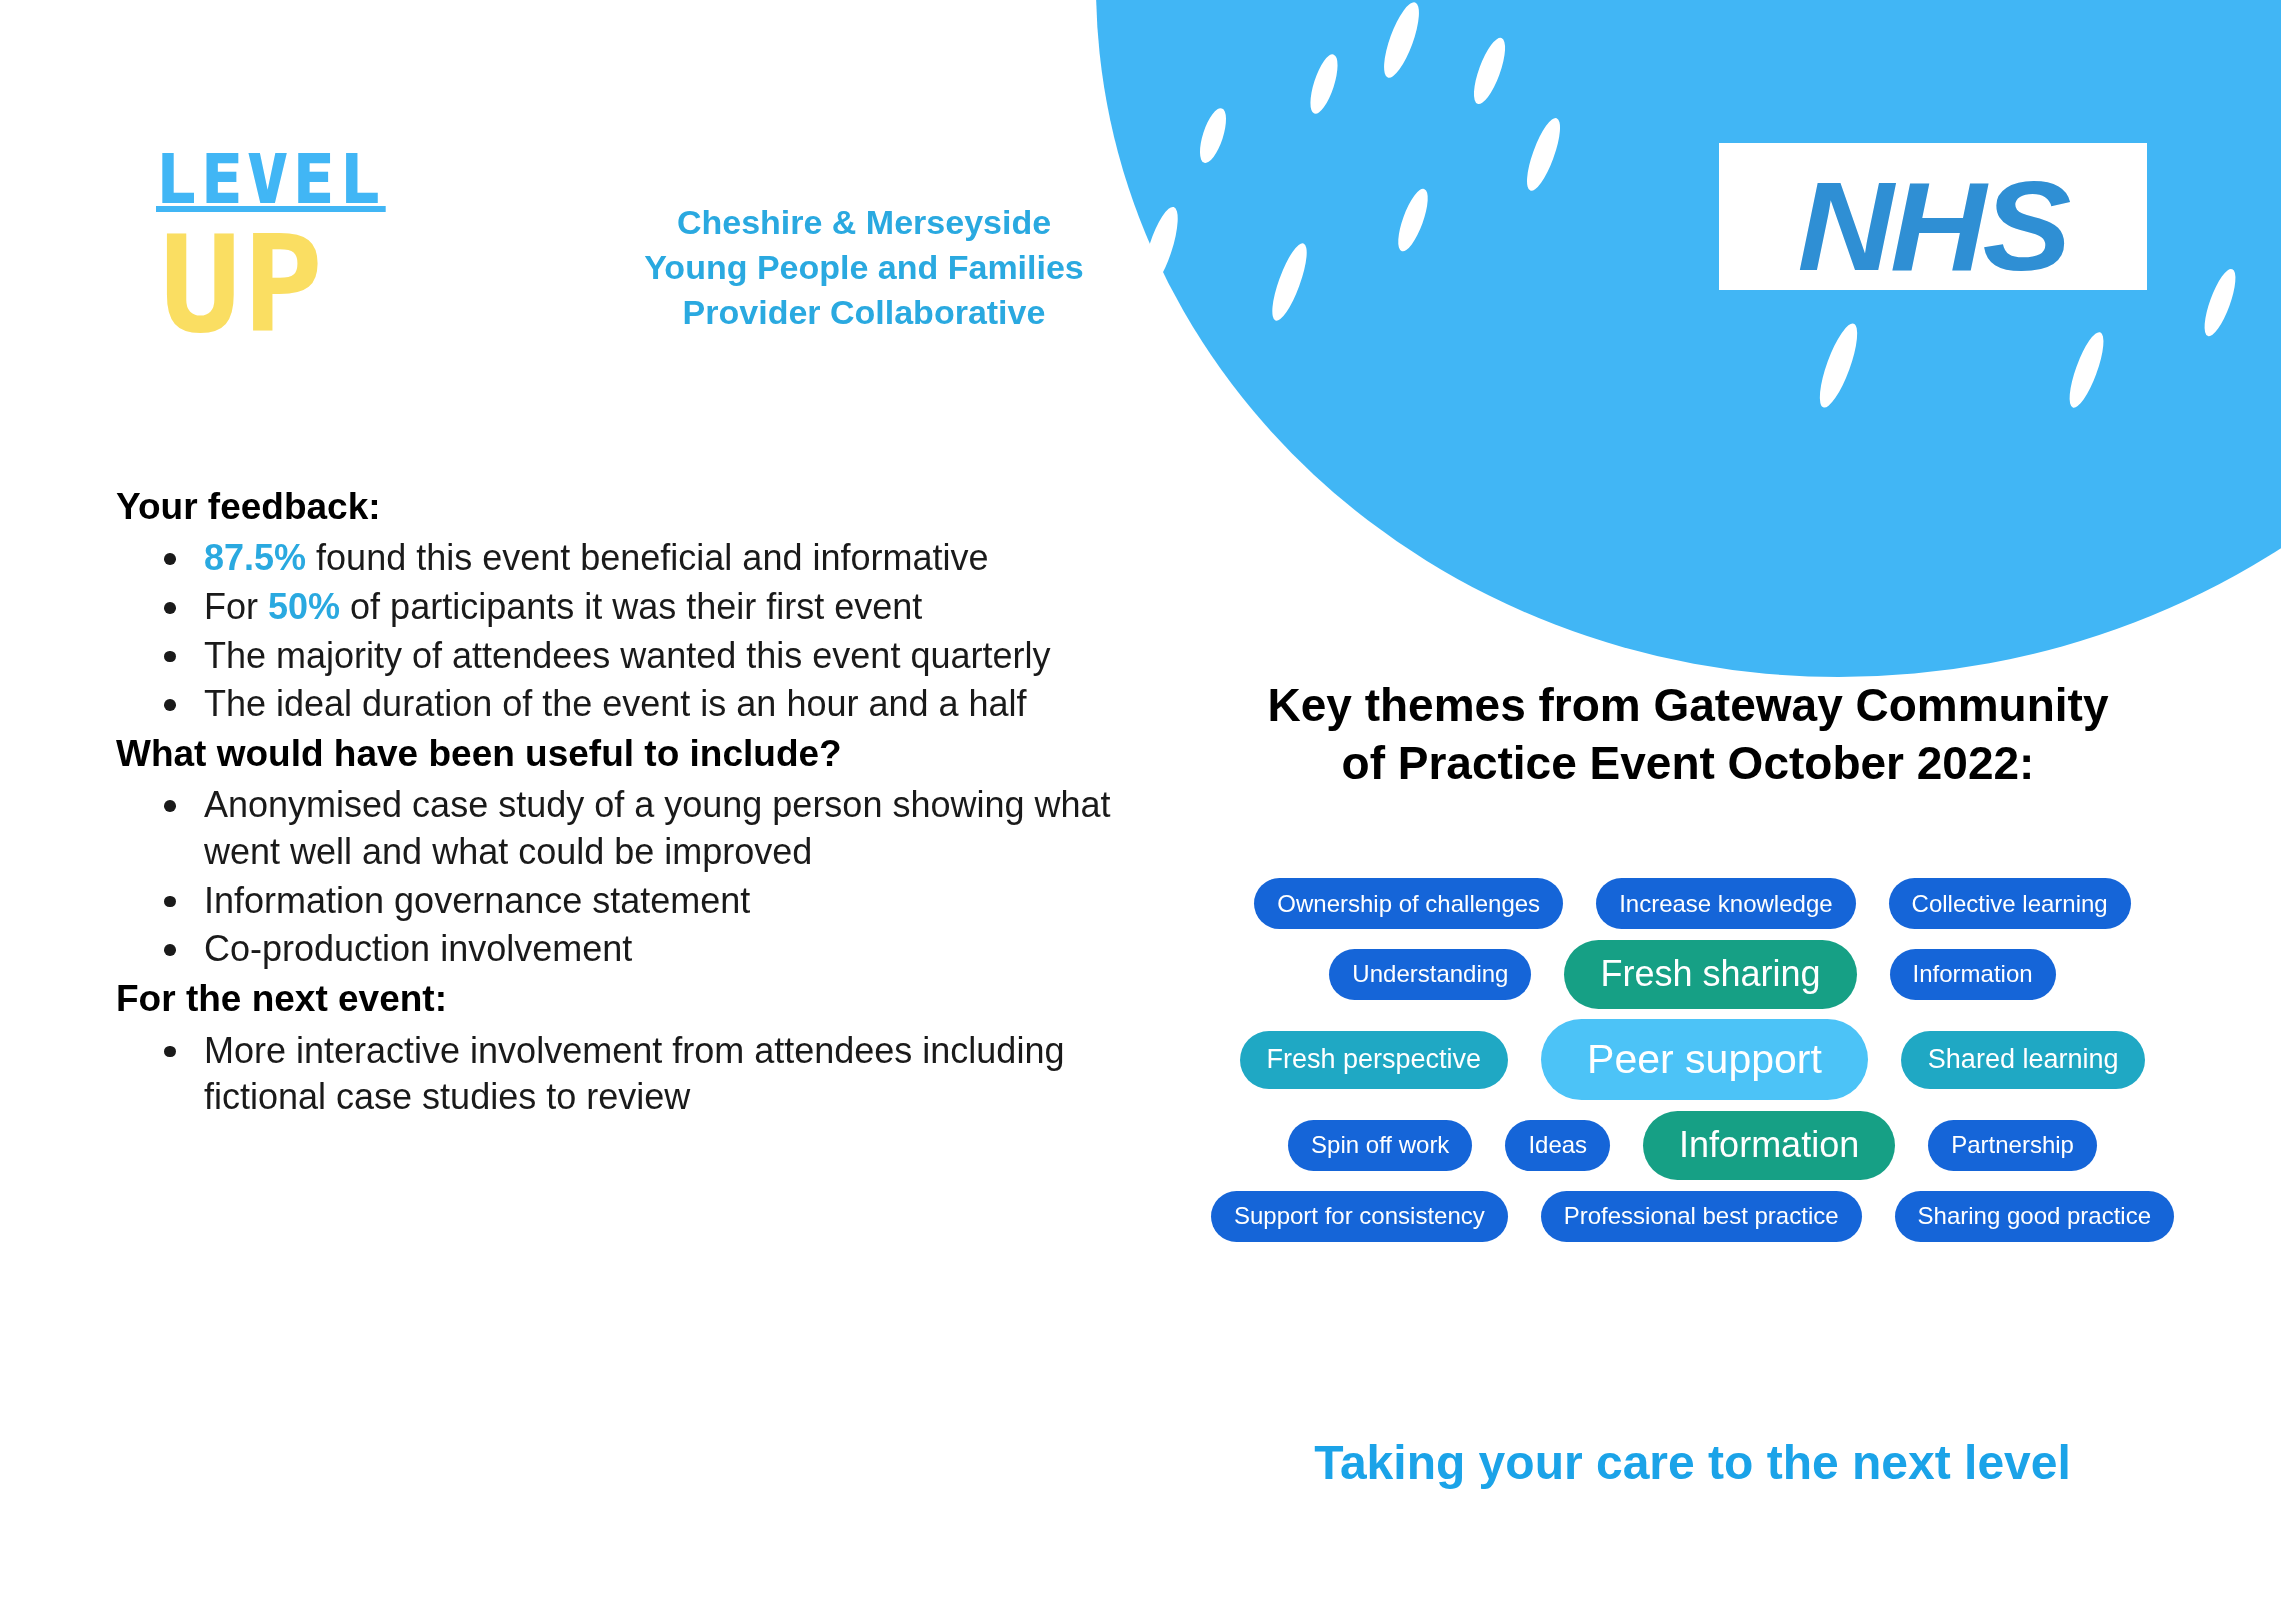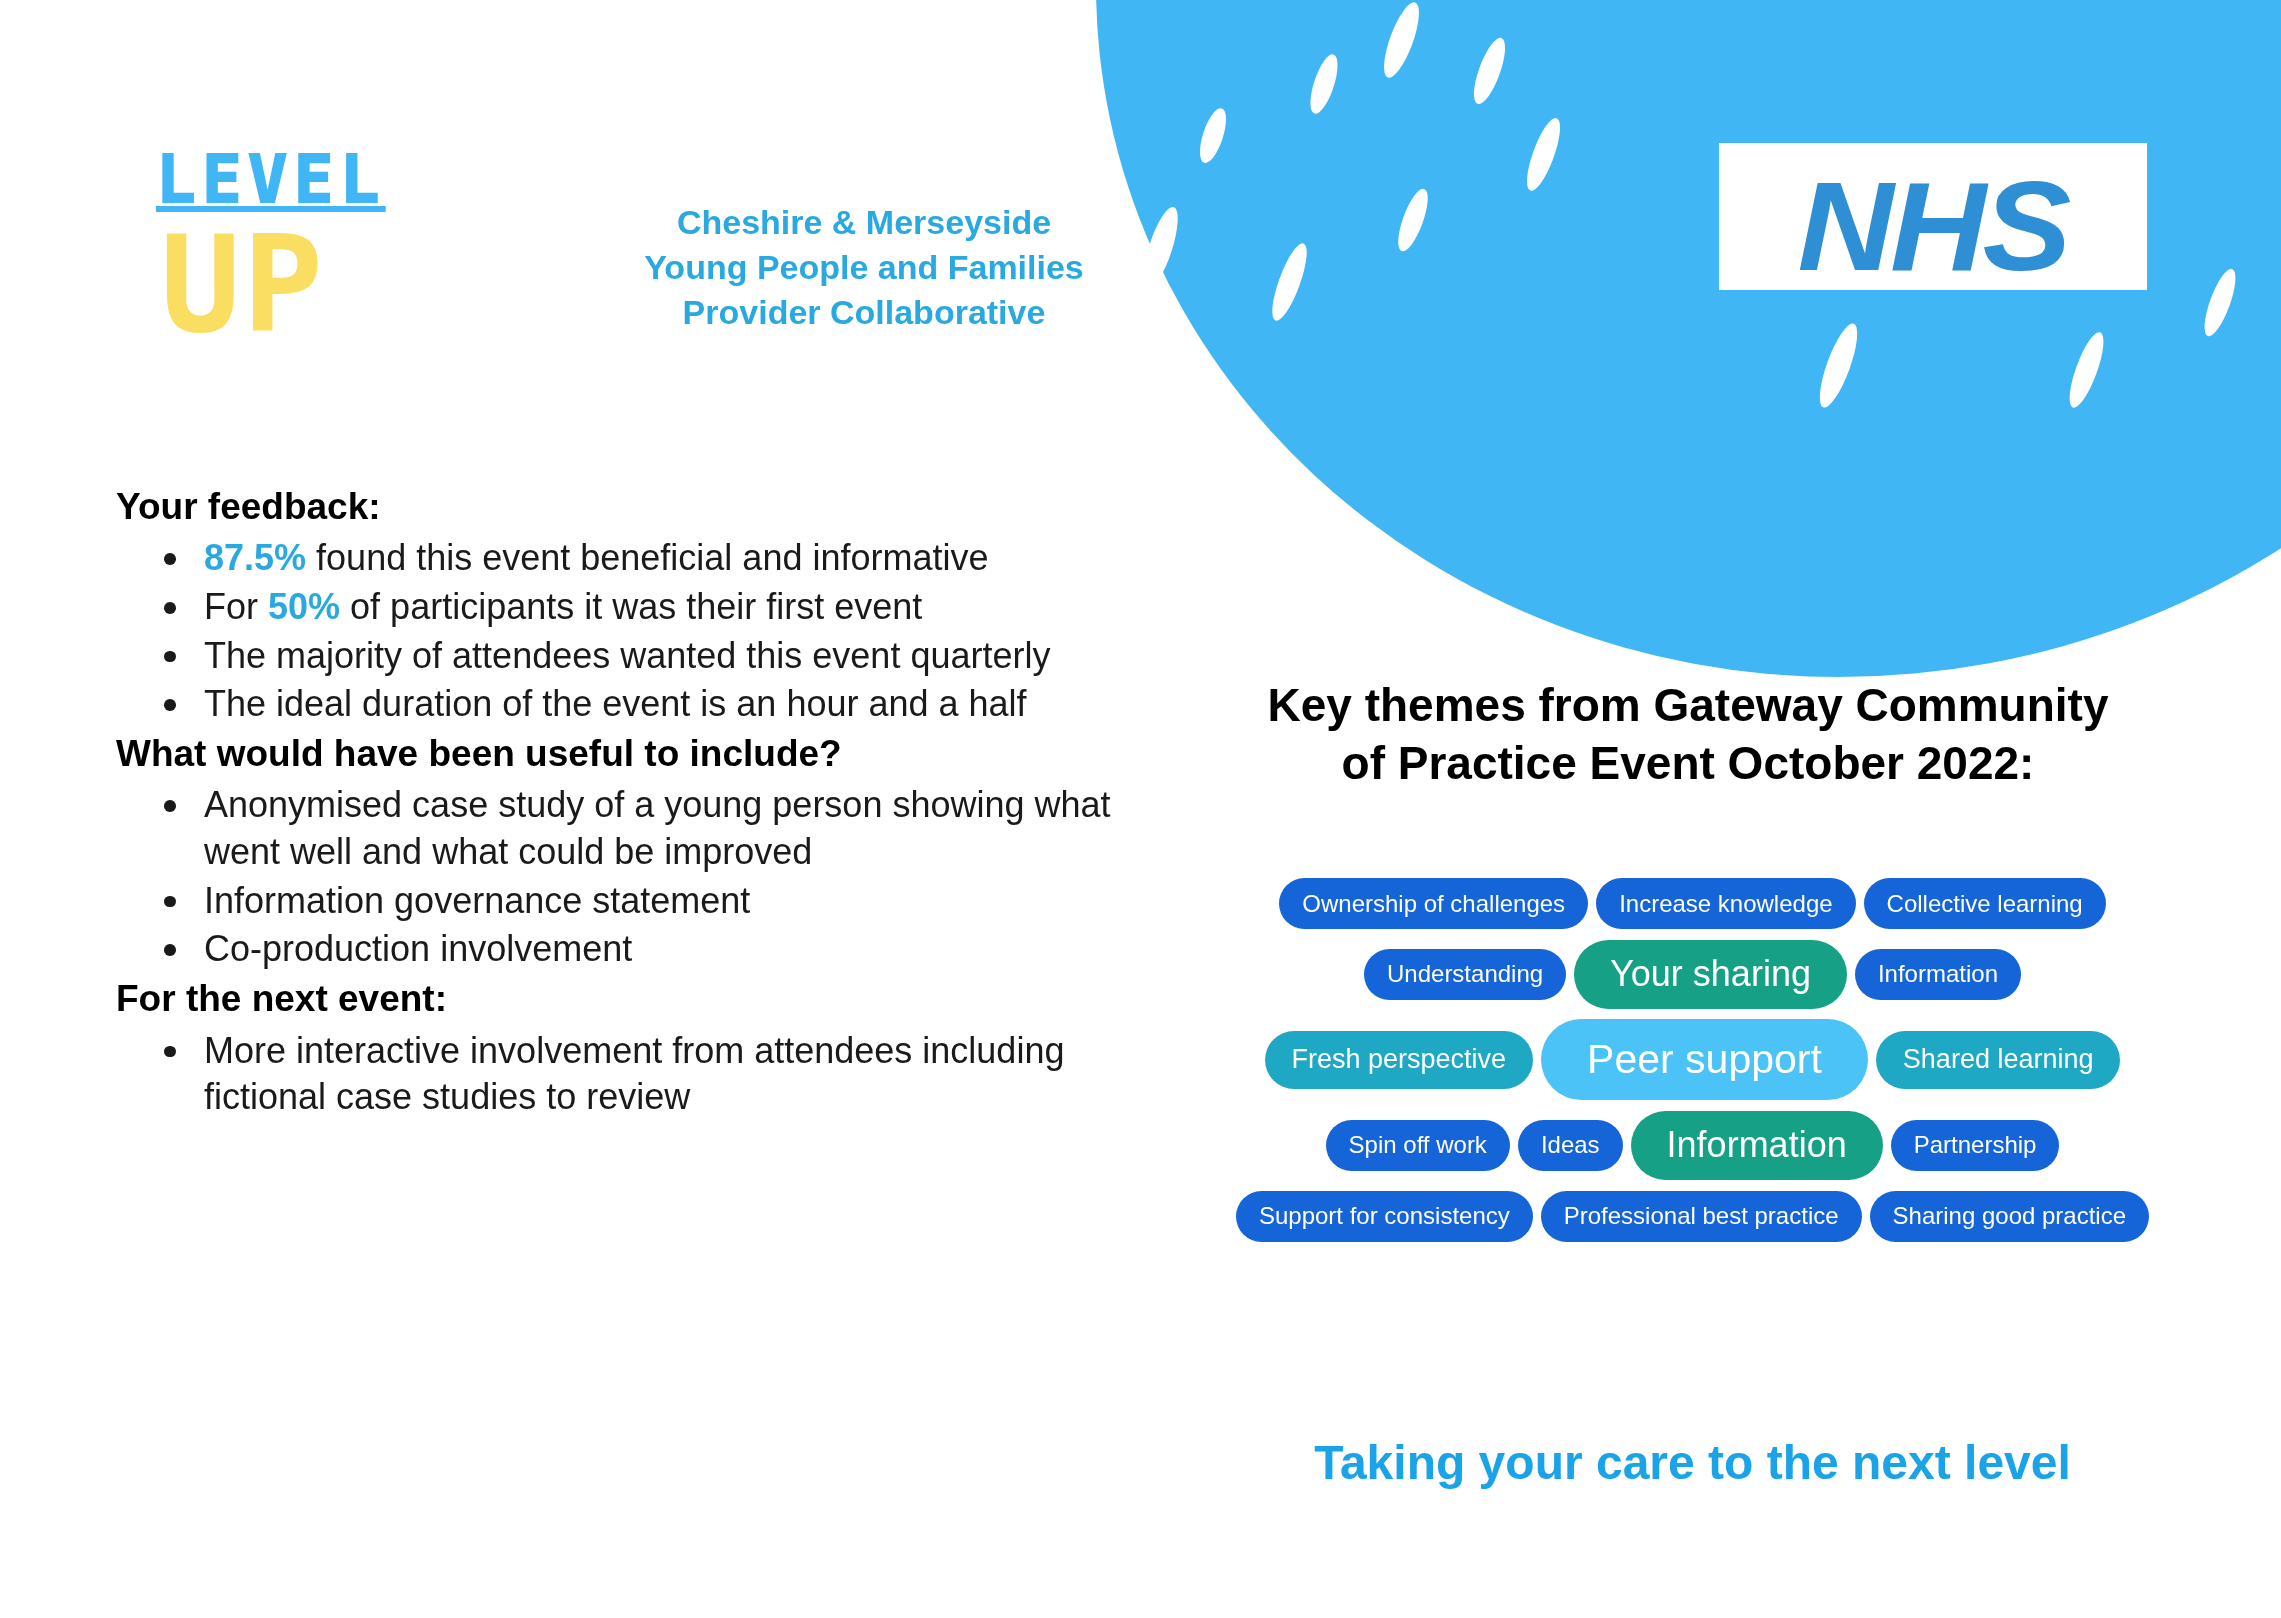--- a/index.html
+++ b/index.html
@@ -165,21 +165,21 @@
   .pill-wrap {
     position: absolute;
     left: 1158px;
     top: 878px;
     width: 1069px;
   }
   .pill-row {
     display: flex;
     justify-content: center;
     align-items: center;
-    gap: 8px;
+    gap: 33px;
     margin-bottom: 10.7px;
   }
   .pill {
     border-radius: 890px;
     color: #ffffff;
     display: inline-flex;
     align-items: center;
     justify-content: center;
     text-align: center;
     white-space: nowrap;
@@ -268,21 +268,21 @@
   </div>
 
   <div class="pill-wrap" id="pill-wrap">
       <div class="pill-row">
         <div class="pill p-blue sz-sm">Ownership of challenges</div>
         <div class="pill p-blue sz-sm">Increase knowledge</div>
         <div class="pill p-blue sz-sm">Collective learning</div>
       </div>
       <div class="pill-row">
         <div class="pill p-blue sz-sm">Understanding</div>
-        <div class="pill p-teal sz-lg">Your sharing</div>
+        <div class="pill p-teal sz-lg">Fresh sharing</div>
         <div class="pill p-blue sz-sm">Information</div>
       </div>
       <div class="pill-row">
         <div class="pill p-cyan sz-md">Fresh perspective</div>
         <div class="pill p-lblue sz-xl">Peer support</div>
         <div class="pill p-cyan sz-md">Shared learning</div>
       </div>
       <div class="pill-row">
         <div class="pill p-blue sz-sm">Spin off work</div>
         <div class="pill p-blue sz-sm">Ideas</div>

